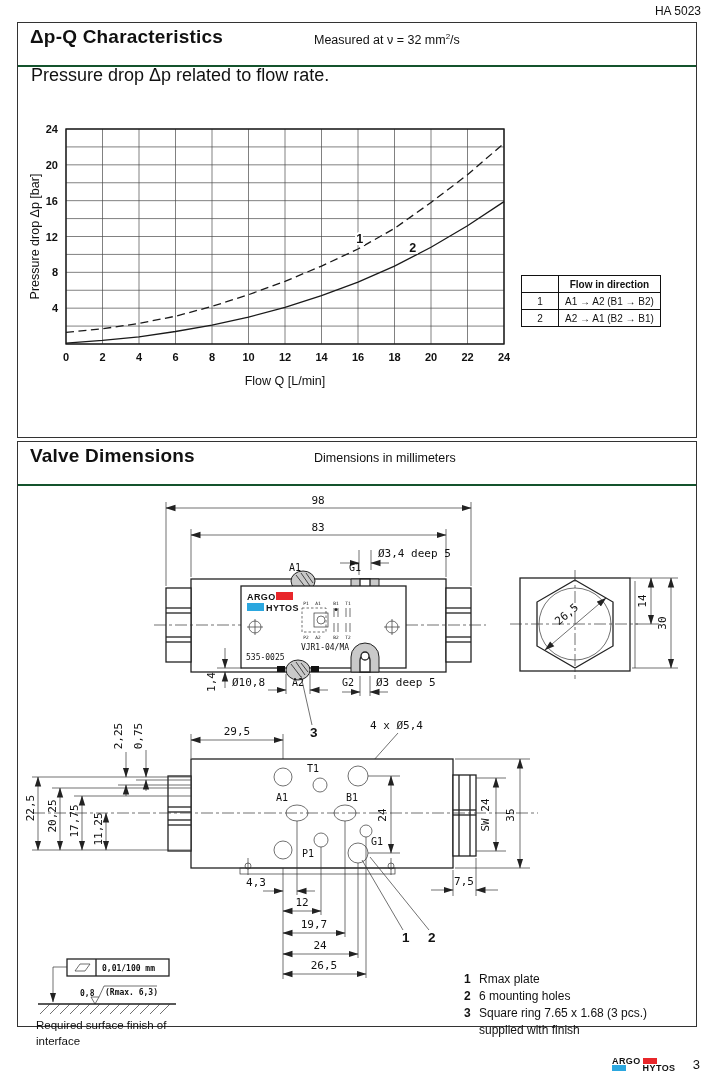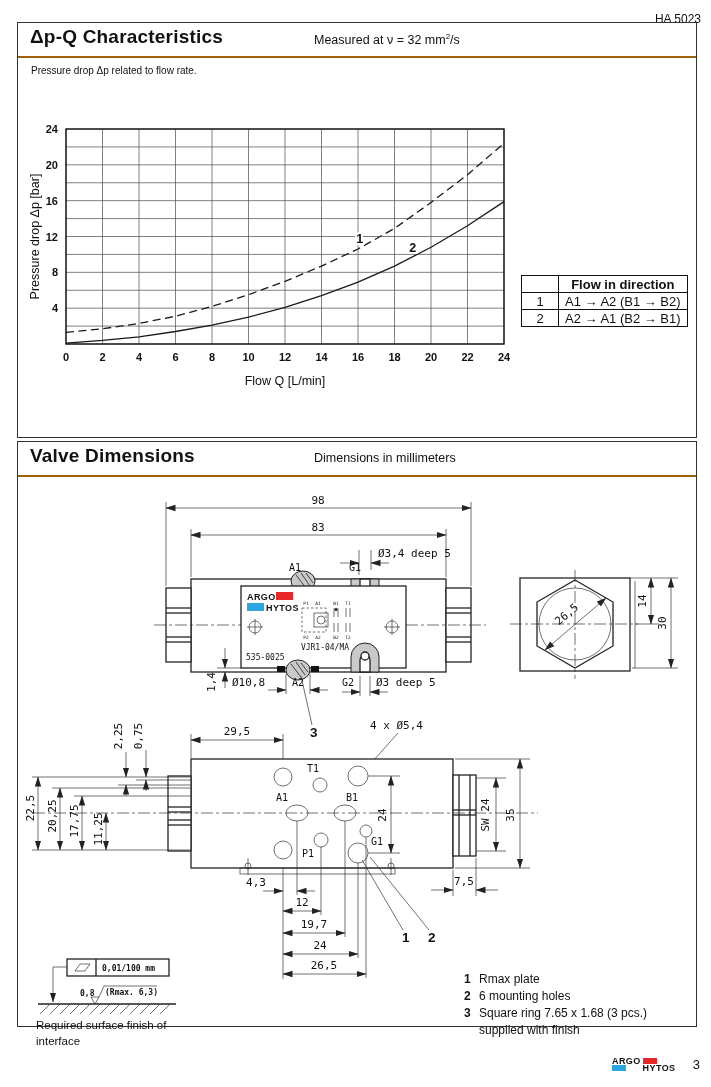--- a/index.html
+++ b/index.html
@@ -1,32 +1,32 @@
 <!DOCTYPE html>
 <html style="--logo-red: #e8262a; --logo-blue: #2ba7df;"><head>
 <meta charset="utf-8">
 <style>
   html,body{margin:0;padding:0;background:#fff}
   .page{position:relative;width:711px;height:1087px;background:#fff;
         font-family:"Liberation Sans",sans-serif;color:#111;overflow:hidden}
-  .docnum{position:absolute;top:12px;right:10px;font-size:12px}
+  .docnum{position:absolute;top:4px;right:10px;font-size:12px}
   .box{position:absolute;left:17px;width:680px;border:1.3px solid #333;background:#fff;box-sizing:border-box}
   #box1{top:22px;height:416px}
   #box2{top:441px;height:586px}
-  .titlerow{position:relative;height:26px;border-bottom:2px solid #a16207;padding:3px 0 4px 12px}
+  .titlerow{position:relative;height:26px;border-bottom:2px solid #14532d;padding:3px 0 13px 12px}
   .title{font-size:19px;font-weight:bold;letter-spacing:.2px}
   .subnote{position:absolute;left:296px;top:9px;font-size:12.5px}
   .subnote sup{font-size:8px}
-  .desc{position:absolute;left:13px;top:42px;font-size:10px}
+  .desc{position:absolute;left:13px;top:42px;font-size:18px}
   #chart{position:absolute;left:8px;top:70px}
   .tick{font:bold 11px "Liberation Sans",sans-serif;fill:#111}
   .axislabel{font:12.5px "Liberation Sans",sans-serif;fill:#111}
   .serieslabel{font:bold 12.5px "Liberation Sans",sans-serif;fill:#111;
                paint-order:stroke;stroke:#fff;stroke-width:4px;text-anchor:middle}
-  .flowtable{position:absolute;left:503px;top:252px;border-collapse:collapse;font-size:13px;color:#111}
+  .flowtable{position:absolute;left:503px;top:252px;border-collapse:collapse;font-size:10px;color:#111}
   .flowtable td,.flowtable th{border:1px solid #111;height:16px;padding:0 6px;text-align:center;white-space:nowrap}
   .flowtable th{font-weight:bold}
   .flowtable .idcol{width:24px}
   #drawing{position:absolute;left:0;top:36px}
   svg text{fill:#111}
   .dim{font-family:"DejaVu Sans Mono",monospace;font-size:11px}
   .port{font-family:"DejaVu Sans Mono",monospace;font-size:10px}
   .tiny{font-family:"DejaVu Sans Mono",monospace;font-size:4.5px}
   .small8{font-family:"DejaVu Sans Mono",monospace;font-size:8px}
   .sfdim{font-family:"DejaVu Sans Mono",monospace;font-size:8px;font-weight:bold}

